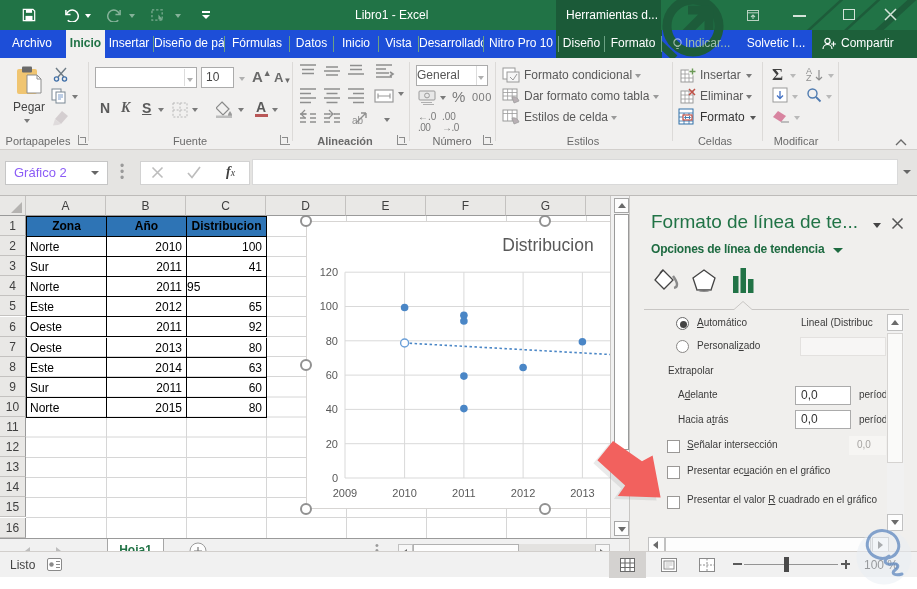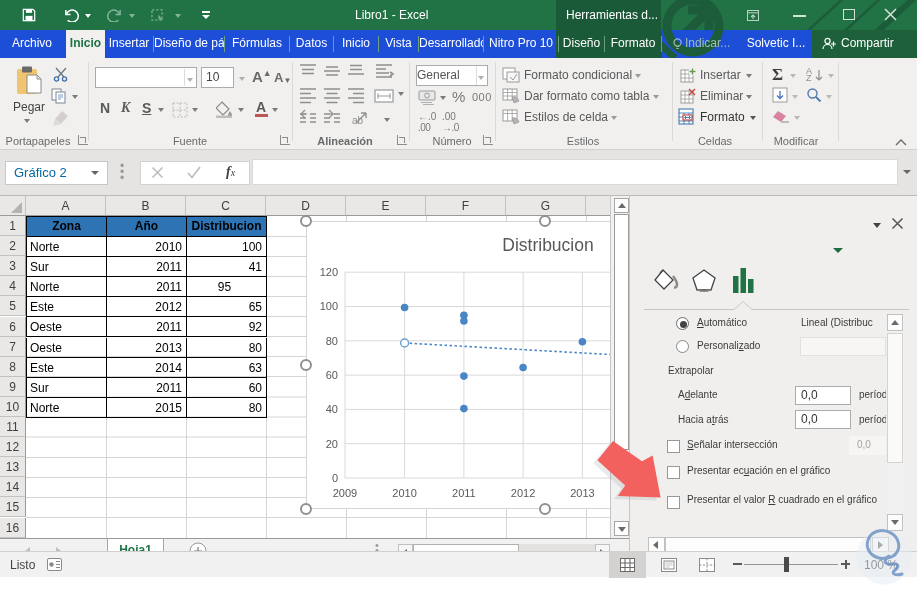--- a/index.html
+++ b/index.html
@@ -313,21 +313,21 @@
   <div class="abs dda" style="left:794px;top:58px;border-top-color:#b9b9b9;"></div>
   <div class="gsep" style="left:838px"></div>
   <div class="glabel" style="left:736px;">Modificar</div>
 
   <svg class="abs" style="left:895px;top:81px" width="12" height="7" viewBox="0 0 12 7">
       <path d="M1 6 L6 1 L11 6" stroke="#6a6a6a" stroke-width="1.4" fill="none"></path>
     </svg>
 </div>
 
 <div class="abs" id="fbar">
-  <div class="abs" style="left:5px;top:11px;width:103px;height:24px;background:#fff;border:1px solid #c6c6c6;font-size:13px;color:#0369a1;line-height:22px;padding-left:8px;">Gráfico 2</div>
+  <div class="abs" style="left:5px;top:11px;width:103px;height:24px;background:#fff;border:1px solid #c6c6c6;font-size:13px;color:#8b5cf6;line-height:22px;padding-left:8px;">Gráfico 2</div>
   <div class="abs" style="left:91px;top:21px;width:0;height:0;border-left:4px solid transparent;border-right:4px solid transparent;border-top:4.5px solid #666;"></div>
   <div class="abs" style="left:120px;top:13px;color:#9a9a9a;font-size:12px;line-height:6px;">•<br>•<br>•</div>
   <div class="abs" style="left:140px;top:11px;width:110px;height:24px;background:#fff;border:1px solid #d2d2d2;"></div>
   <svg class="abs" style="left:151px;top:16px" width="13" height="13" viewBox="0 0 13 13">
       <path d="M1.5 1.5 L11.5 11.5 M11.5 1.5 L1.5 11.5" stroke="#bdbdbd" stroke-width="1.6"></path>
     </svg>
   <svg class="abs" style="left:187px;top:16px" width="14" height="13" viewBox="0 0 14 13">
       <path d="M1 7 l4 4.5 L13 1" stroke="#bdbdbd" stroke-width="1.7" fill="none"></path>
     </svg>
   <div class="abs" style="left:226px;top:14px;font-size:14px;font-style:italic;color:#3f3f3f;font-family:'Liberation Serif',serif;"><b>f</b><span style="font-size:10px;">x</span></div>
@@ -377,21 +377,21 @@
   <div class="cell" style="left:107px;top:20px;width:80px;height:21px;background:#2e74b5;border:1px solid #000;border-left:none;font-weight:bold;text-align:center;line-height:19px;">Año</div>
   <div class="cell" style="left:187px;top:20px;width:80px;height:21px;background:#2e74b5;border:1px solid #000;border-left:none;font-weight:bold;text-align:center;line-height:19px;">Distribucion</div>
   <div class="cell" style="left:26px;top:41px;width:81px;height:20.1px;border:1px solid #000;border-top:none;padding-left:3px;">Norte</div>
   <div class="cell" style="left:107px;top:41px;width:80px;height:20.1px;border:1px solid #000;border-top:none;border-left:none;text-align:right;padding-right:4px;">2010</div>
   <div class="cell" style="left:187px;top:41px;width:80px;height:20.1px;border:1px solid #000;border-top:none;border-left:none;text-align:right;padding-right:4px;">100</div>
   <div class="cell" style="left:26px;top:61.1px;width:81px;height:20.1px;border:1px solid #000;border-top:none;padding-left:3px;">Sur</div>
   <div class="cell" style="left:107px;top:61.1px;width:80px;height:20.1px;border:1px solid #000;border-top:none;border-left:none;text-align:right;padding-right:4px;">2011</div>
   <div class="cell" style="left:187px;top:61.1px;width:80px;height:20.1px;border:1px solid #000;border-top:none;border-left:none;text-align:right;padding-right:4px;">41</div>
   <div class="cell" style="left:26px;top:81.2px;width:81px;height:20.1px;border:1px solid #000;border-top:none;padding-left:3px;">Norte</div>
   <div class="cell" style="left:107px;top:81.2px;width:80px;height:20.1px;border:1px solid #000;border-top:none;border-left:none;text-align:right;padding-right:4px;">2011</div>
-  <div class="cell" style="left:187px;top:81.2px;width:80px;height:20.1px;border:1px solid #000;border-top:none;border-left:none;text-align:center;padding-right:4px;">95</div>
+  <div class="cell" style="left:187px;top:81.2px;width:80px;height:20.1px;border:1px solid #000;border-top:none;border-left:none;text-align:left;padding-right:4px;">95</div>
   <div class="cell" style="left:26px;top:101.3px;width:81px;height:20.1px;border:1px solid #000;border-top:none;padding-left:3px;">Este</div>
   <div class="cell" style="left:107px;top:101.3px;width:80px;height:20.1px;border:1px solid #000;border-top:none;border-left:none;text-align:right;padding-right:4px;">2012</div>
   <div class="cell" style="left:187px;top:101.3px;width:80px;height:20.1px;border:1px solid #000;border-top:none;border-left:none;text-align:right;padding-right:4px;">65</div>
   <div class="cell" style="left:26px;top:121.4px;width:81px;height:20.1px;border:1px solid #000;border-top:none;padding-left:3px;">Oeste</div>
   <div class="cell" style="left:107px;top:121.4px;width:80px;height:20.1px;border:1px solid #000;border-top:none;border-left:none;text-align:right;padding-right:4px;">2011</div>
   <div class="cell" style="left:187px;top:121.4px;width:80px;height:20.1px;border:1px solid #000;border-top:none;border-left:none;text-align:right;padding-right:4px;">92</div>
   <div class="cell" style="left:26px;top:141.5px;width:81px;height:20.1px;border:1px solid #000;border-top:none;padding-left:3px;">Oeste</div>
   <div class="cell" style="left:107px;top:141.5px;width:80px;height:20.1px;border:1px solid #000;border-top:none;border-left:none;text-align:right;padding-right:4px;">2013</div>
   <div class="cell" style="left:187px;top:141.5px;width:80px;height:20.1px;border:1px solid #000;border-top:none;border-left:none;text-align:right;padding-right:4px;">80</div>
   <div class="cell" style="left:26px;top:161.6px;width:81px;height:20.1px;border:1px solid #000;border-top:none;padding-left:3px;">Este</div>
@@ -448,24 +448,26 @@
 
 <div class="abs" id="vscroll">
   <div class="abs" style="left:3px;top:2px;width:15px;height:15px;background:#fdfdfd;border:1px solid #a6a6a6;"></div>
   <div class="abs" style="left:6.5px;top:7px;width:0;height:0;border-left:4px solid transparent;border-right:4px solid transparent;border-bottom:5px solid #6a6a6a;"></div>
   <div class="abs" style="left:3px;top:18px;width:15px;height:236px;background:#fff;border:1px solid #9a9a9a;"></div>
   <div class="abs" style="left:3px;top:325px;width:15px;height:15px;background:#fdfdfd;border:1px solid #a6a6a6;"></div>
   <div class="abs" style="left:6.5px;top:331px;width:0;height:0;border-left:4px solid transparent;border-right:4px solid transparent;border-top:5px solid #6a6a6a;"></div>
 </div>
 
 <div class="abs" id="panel">
+  <div class="abs" style="left:21px;top:15px;font-size:19px;color:#217346;">Formato de línea de te...</div>
   <div class="abs" style="left:243px;top:27px;width:0;height:0;border-left:4.5px solid transparent;border-right:4.5px solid transparent;border-top:5px solid #444;"></div>
   <svg class="abs" style="left:261px;top:21px" width="13" height="13" viewBox="0 0 13 13">
       <path d="M1.5 1.5 L11.5 11.5 M11.5 1.5 L1.5 11.5" stroke="#555" stroke-width="1.5"></path>
     </svg>
+  <div class="abs" style="left:21px;top:46px;font-size:12px;font-weight:bold;color:#1e6b41;letter-spacing:-0.2px;">Opciones de línea de tendencia</div>
   <div class="abs" style="left:203px;top:52px;width:0;height:0;border-left:5px solid transparent;border-right:5px solid transparent;border-top:5.5px solid #1e6b41;"></div>
 
   <svg class="abs" style="left:23px;top:72px" width="28" height="26" viewBox="0 0 28 26">
     <path d="M10 2 L20 12 L11 21 L2 12 z" fill="#fff" stroke="#444" stroke-width="1.3"></path>
     <path d="M10 2 L7 5" stroke="#444" stroke-width="1.3"></path>
     <path d="M20 8 c3 4 4 6.5 4 8.5 a3.4 3.4 0 0 1 -3 3.4" fill="none" stroke="#8a8a8a" stroke-width="2.4"></path>
   </svg>
   <svg class="abs" style="left:61px;top:72px" width="28" height="26" viewBox="0 0 28 26">
     <path d="M13 2 L24 10 L20 22 L6 22 L2 10 z" fill="#fff" stroke="#444" stroke-width="1.3"></path>
     <path d="M6 22 q7 3 14 0" fill="none" stroke="#8a8a8a" stroke-width="1.2"></path>

